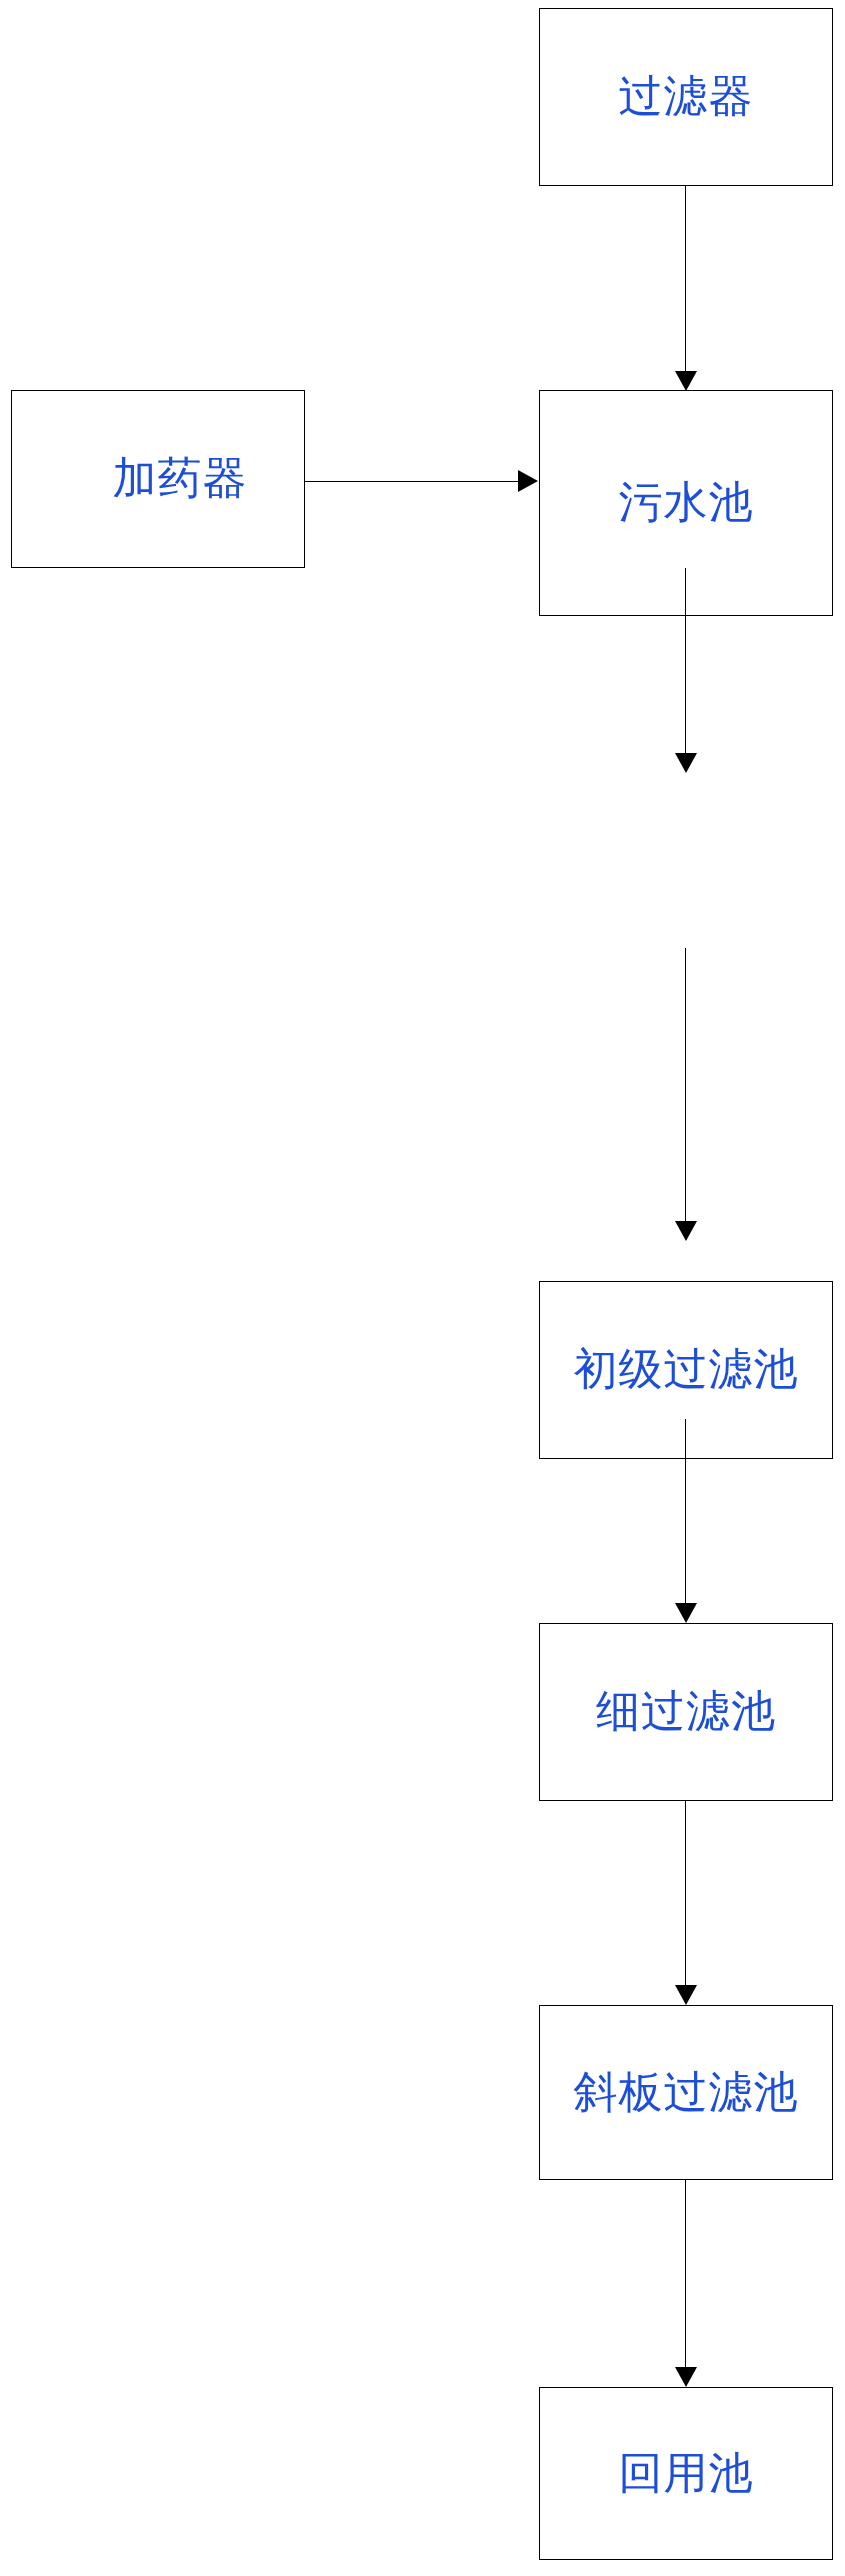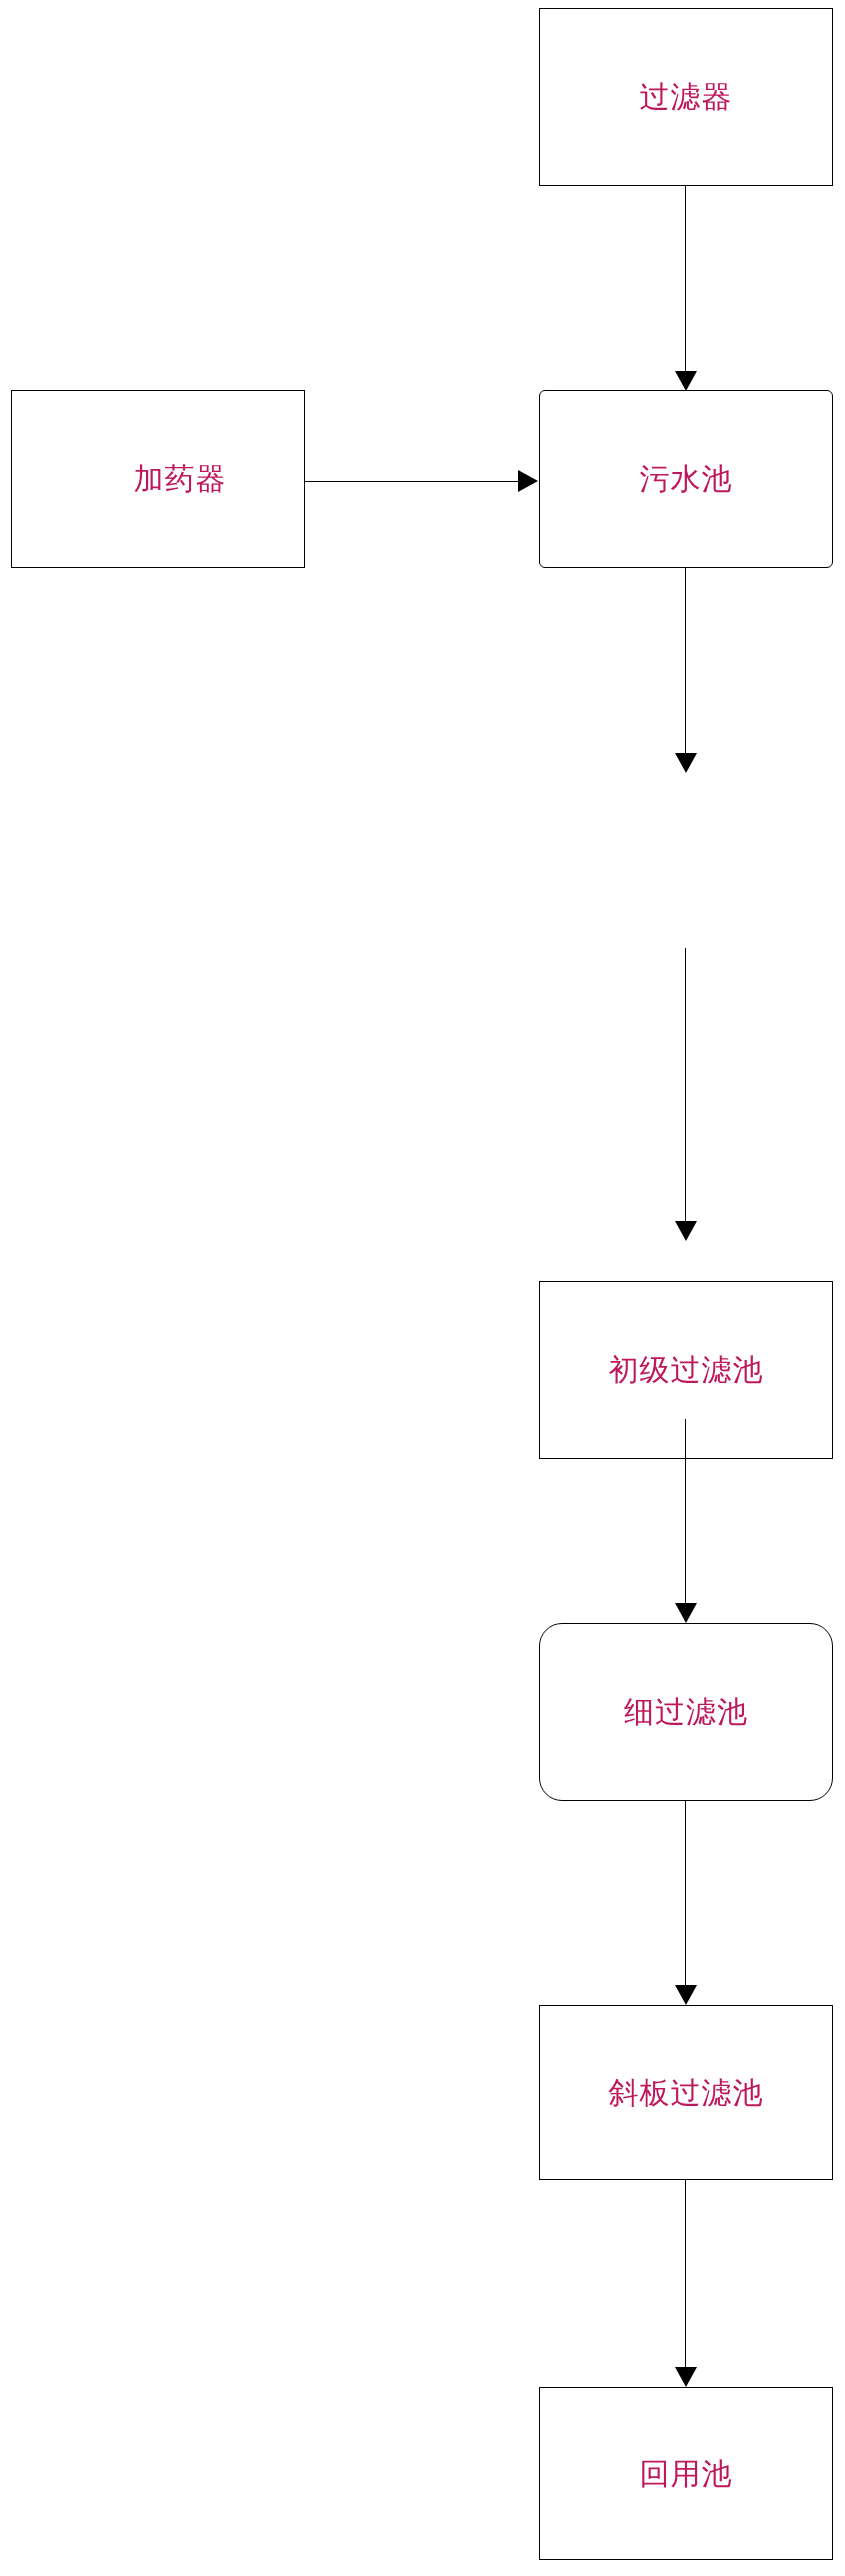--- a/index.html
+++ b/index.html
@@ -21,23 +21,23 @@
     position: absolute;
     box-sizing: border-box;
     border: 1.6px solid #000000;
     background: #ffffff;
     display: flex;
     align-items: center;
     justify-content: center;
   }
   .node-label {
     font-family: "Liberation Serif", "DejaVu Serif", serif;
-    font-size: 30px;
+    font-size: 44px;
     line-height: 1;
-    color: #be185d;
+    color: #1d4ed8;
     letter-spacing: 1px;
     white-space: nowrap;
     -webkit-font-smoothing: none;
   }
   
   .edge-v {
     position: absolute;
     width: 0;
     border-left: 1.6px solid #000000;
   }
@@ -69,30 +69,30 @@
 <div id="canvas">
 
   <div class="node" style="left:539px; top:8px; width:294px; height:178px;">
     <span class="node-label">过滤器</span>
   </div>
 
   <div class="node" style="left:11px; top:390px; width:294px; height:178px;padding-left:44px;">
     <span class="node-label">加药器</span>
   </div>
 
-  <div class="node" style="left:539px; top:390px; width:294px; height:178px;border-radius:6px;">
+  <div class="node" style="left:539px; top:390px; width:294px; height:226px;">
     <span class="node-label">污水池</span>
   </div>
 
 
   <div class="node" style="left:539px; top:1241px; width:294px; height:178px;margin-top:40px;">
     <span class="node-label">初级过滤池</span>
   </div>
 
-  <div class="node" style="left:539px; top:1623px; width:294px; height:178px;border-radius:23px;">
+  <div class="node" style="left:539px; top:1623px; width:294px; height:178px;">
     <span class="node-label">细过滤池</span>
   </div>
 
   <div class="node" style="left:539px; top:2005px; width:294px; height:175px;">
     <span class="node-label">斜板过滤池</span>
   </div>
 
   <div class="node" style="left:539px; top:2387px; width:294px; height:173px;">
     <span class="node-label">回用池</span>
   </div>

